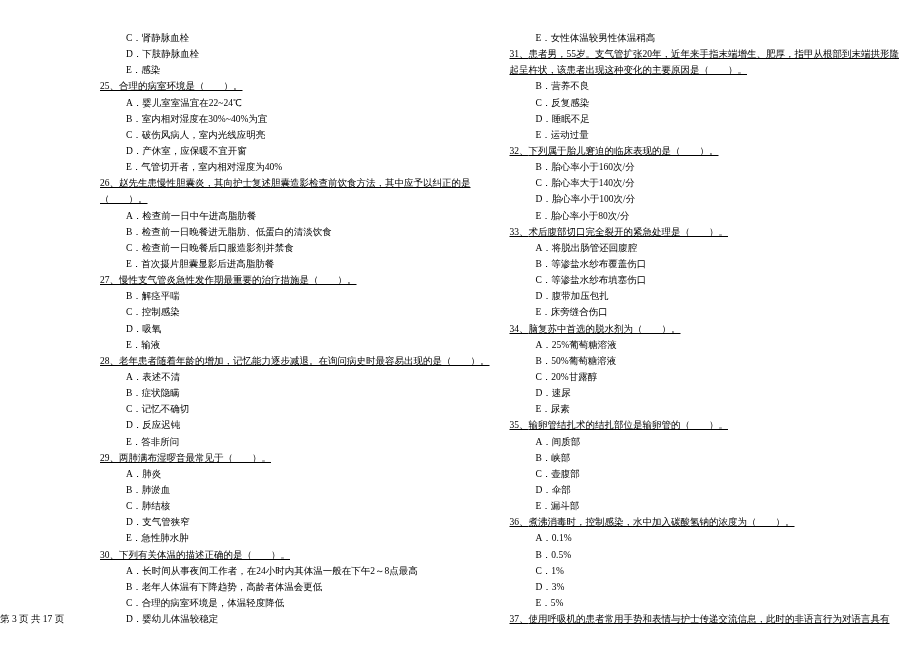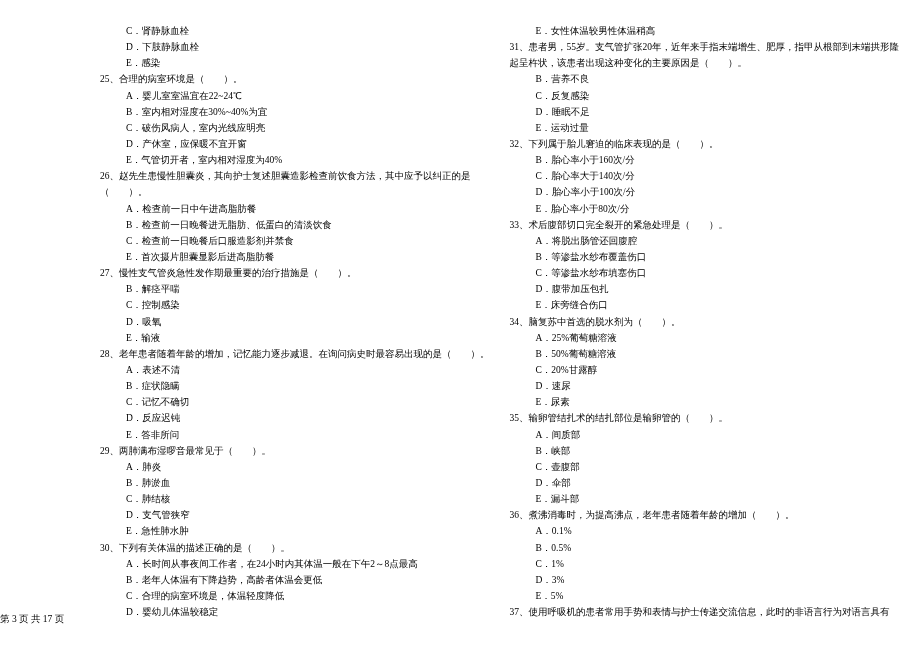--- a/index.html
+++ b/index.html
@@ -12,29 +12,30 @@
       height: 650px;
       background: #fff;
       font-family: "SimSun", "宋体", serif;
       font-size: 9.5px;
       color: #000;
       position: relative;
       overflow: hidden;
     }
     .content {
       display: flex;
-      padding: 23px 60px 0 100px;
+      padding: 30px 60px 0 100px;
       gap: 20px;
     }
     .col {
       flex: 1;
       line-height: 1.7;
     }
     .q-line {
       white-space: nowrap;
+      text-decoration: underline;
     }
     .opt-line {
       padding-left: 26px;
       white-space: nowrap;
     }
     .q-num {
       display: inline;
     }
     .footer {
       position: absolute;
@@ -112,21 +113,21 @@
       <div class="opt-line">B．50%葡萄糖溶液</div>
       <div class="opt-line">C．20%甘露醇</div>
       <div class="opt-line">D．速尿</div>
       <div class="opt-line">E．尿素</div>
       <div class="q-line"><span class="q-num">35、</span><span>输卵管结扎术的结扎部位是输卵管的（　　）。</span></div>
       <div class="opt-line">A．间质部</div>
       <div class="opt-line">B．峡部</div>
       <div class="opt-line">C．壶腹部</div>
       <div class="opt-line">D．伞部</div>
       <div class="opt-line">E．漏斗部</div>
-      <div class="q-line"><span class="q-num">36、</span><span>煮沸消毒时，为提高沸点，老年患者随着年龄的增加（　　）。</span></div>
+      <div class="q-line"><span class="q-num">36、</span><span>煮沸消毒时，控制感染，水中加入碳酸氢钠的浓度为（　　）。</span></div>
       <div class="opt-line">A．0.1%</div>
       <div class="opt-line">B．0.5%</div>
       <div class="opt-line">C．1%</div>
       <div class="opt-line">D．3%</div>
       <div class="opt-line">E．5%</div>
       <div class="q-line"><span class="q-num">37、</span><span>使用呼吸机的患者常用手势和表情与护士传递交流信息，此时的非语言行为对语言具有</span></div>
     </div>
 </div>
 
 <div class="footer">第 3 页 共 17 页</div>

